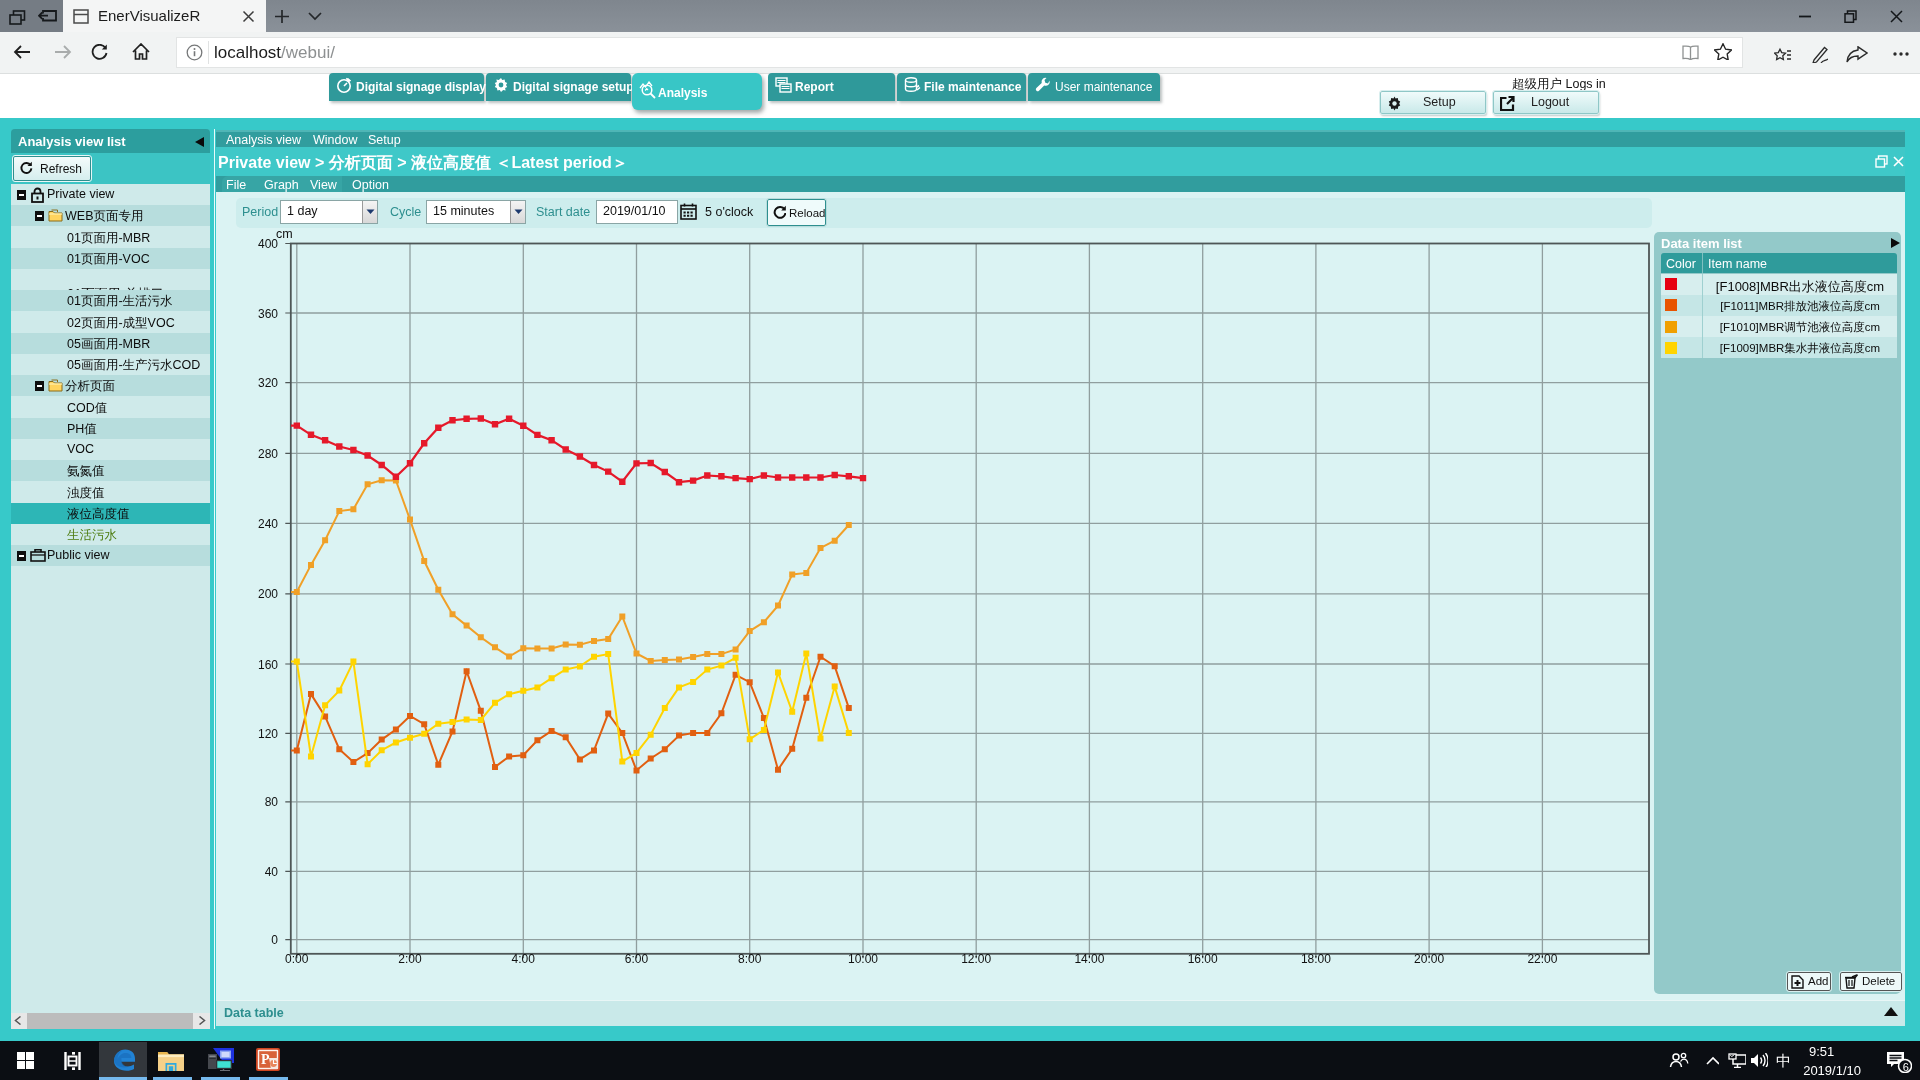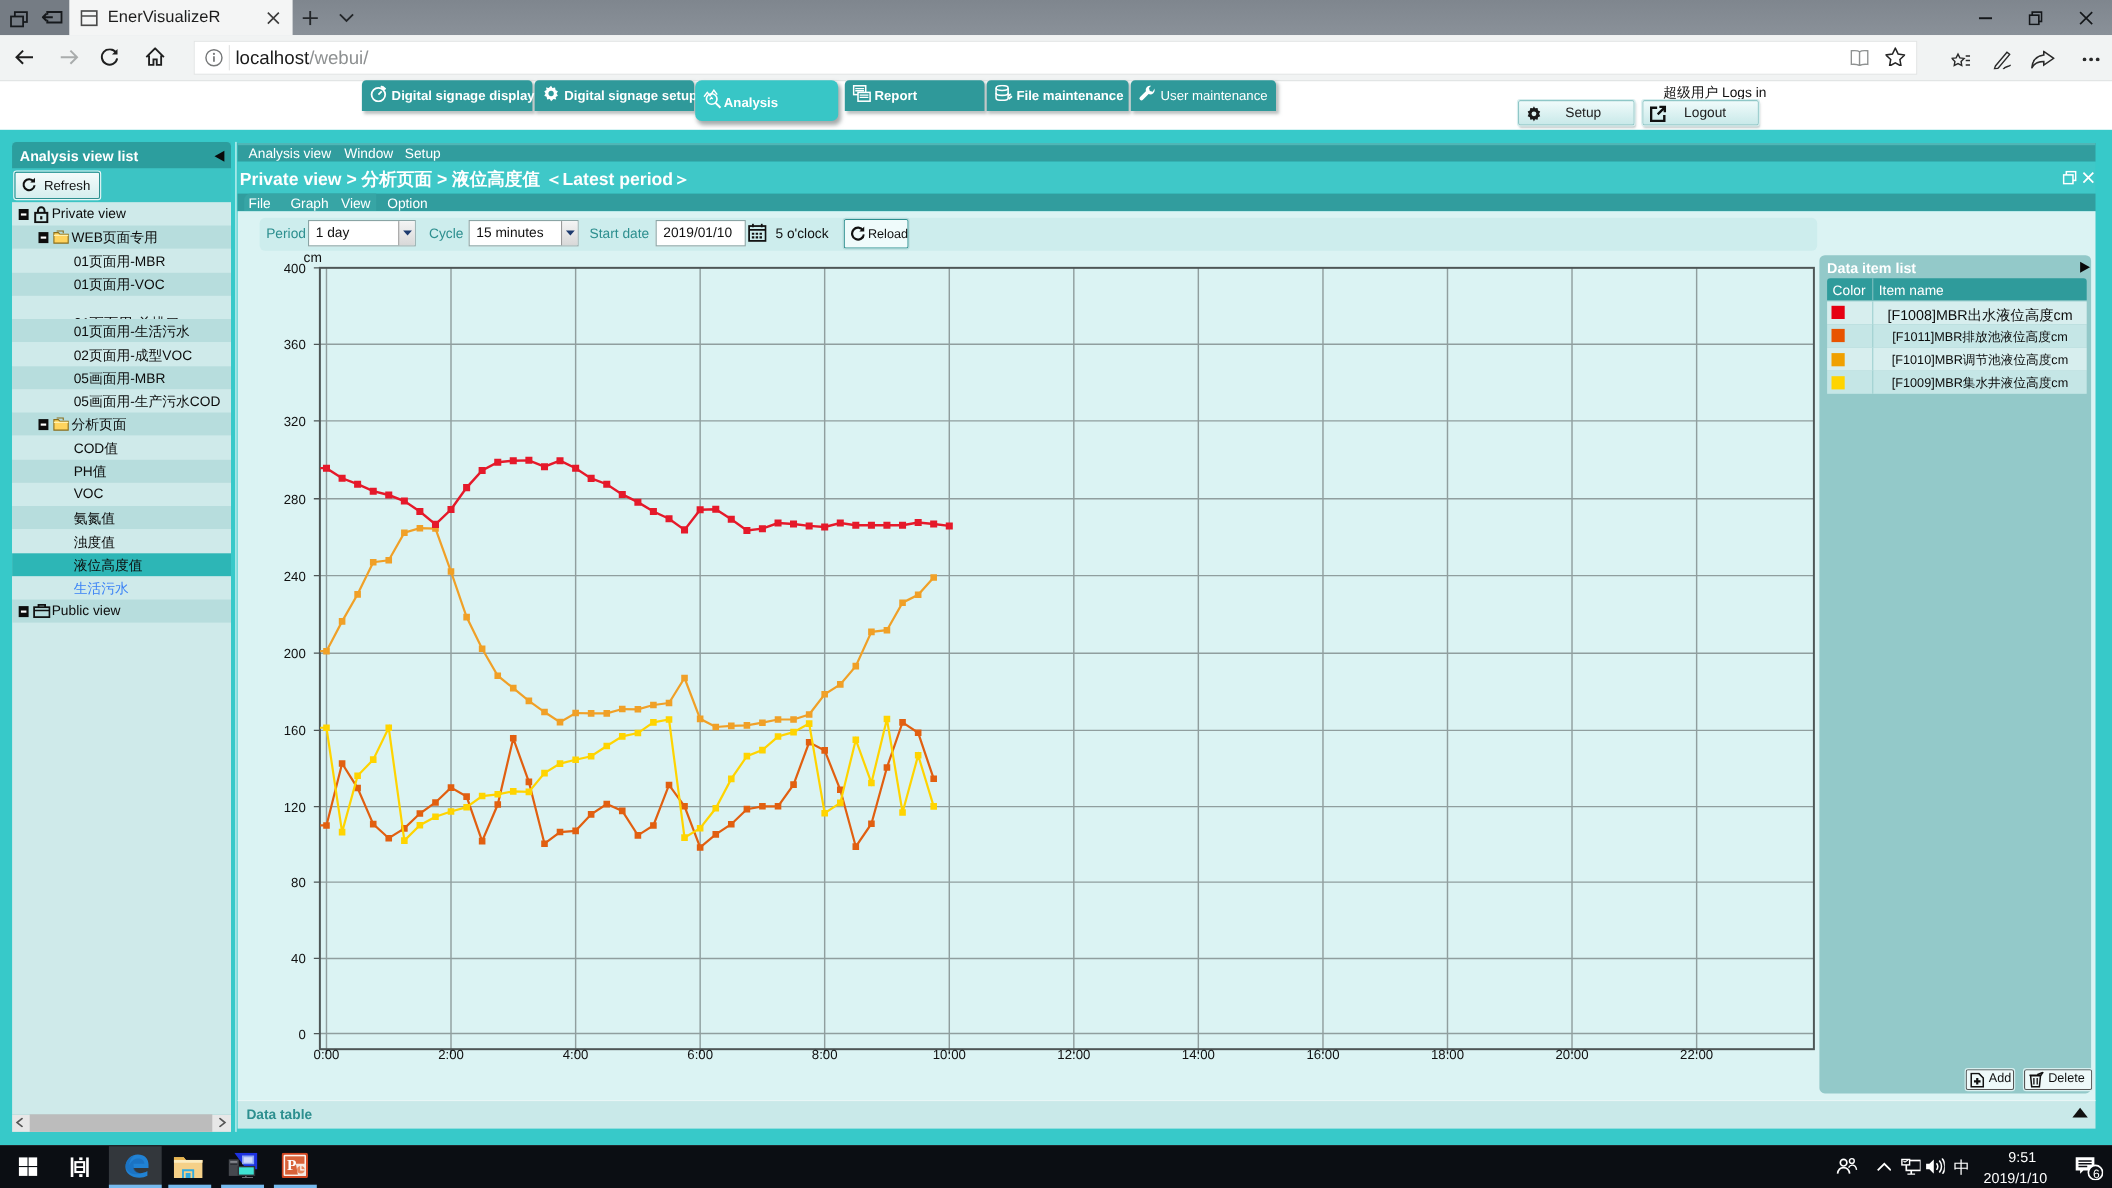--- a/index.html
+++ b/index.html
@@ -293,21 +293,21 @@
 <div class="abs" style="left:67px;top:420.8px;font-size:12.5px;color:#0c0c0c">PH值</div>
 <div class="abs" style="left:11px;top:438.9px;width:199px;height:21.2px;background:#cfeaea"></div>
 <div class="abs" style="left:67px;top:442.1px;font-size:12.5px;color:#0c0c0c">VOC</div>
 <div class="abs" style="left:11px;top:460.1px;width:199px;height:21.2px;background:#b7dddd"></div>
 <div class="abs" style="left:67px;top:463.3px;font-size:12.5px;color:#0c0c0c">氨氮值</div>
 <div class="abs" style="left:11px;top:481.4px;width:199px;height:21.2px;background:#cfeaea"></div>
 <div class="abs" style="left:67px;top:484.6px;font-size:12.5px;color:#0c0c0c">浊度值</div>
 <div class="abs" style="left:11px;top:502.6px;width:199px;height:21.2px;background:#2db6b6"></div>
 <div class="abs" style="left:67px;top:505.8px;font-size:12.5px;color:#0c0c0c">液位高度值</div>
 <div class="abs" style="left:11px;top:523.8px;width:199px;height:21.2px;background:#cfeaea"></div>
-<div class="abs" style="left:67px;top:527.0px;font-size:12.5px;color:#3b82f6">生活污水</div>
+<div class="abs" style="left:67px;top:527.0px;font-size:12.5px;color:#4d7c0f">生活污水</div>
 <div class="abs" style="left:11px;top:545.1px;width:199px;height:21.2px;background:#b7dddd"></div>
 <div class="abs" style="left:16.5px;top:551.1px;width:9.5px;height:9.5px;background:#0d0d0d"></div>
 <div class="abs" style="left:18.5px;top:555.0px;width:5.5px;height:1.8px;background:#fff"></div>
 <svg style="position:absolute;left:30px;top:548.4799999999999px" width="16" height="14" viewBox="0 0 16 14">
     <rect x="1" y="4" width="14" height="9" fill="none" stroke="#111" stroke-width="1.6"></rect>
     <path d="M5 4V1.8h6V4" fill="none" stroke="#111" stroke-width="1.6"></path>
     <path d="M1 7h14" stroke="#111" stroke-width="1.3"></path>
   </svg>
 <div class="abs" style="left:47px;top:548.3px;font-size:12.5px;color:#0c0c0c">Public view</div>
 <div class="abs" style="left:11px;top:1012.6px;width:199px;height:16px;background:#e7e7e7"></div>
@@ -418,19 +418,19 @@
     <rect x="5" y="2" width="13" height="9" fill="none" stroke="#fff" stroke-width="1.5"></rect>
     <path d="M9.5 11v3M6 14.5h7" stroke="#fff" stroke-width="1.5"></path>
     <rect x="1" y="1" width="7" height="5" fill="#0b0e13" stroke="#fff" stroke-width="1.3"></rect>
     <path d="M2.3 2.3l1.5 1.2 2.7-2" stroke="#fff" stroke-width="1" fill="none"></path>
   </svg>
 <svg style="position:absolute;left:1750px;top:1053px" width="18" height="14" viewBox="0 0 18 14">
     <path d="M1 5v5h3l4 4V1L4 5z" fill="#fff"></path>
     <path d="M10.5 4.5a5 5 0 0 1 0 6M13 2a8.5 8.5 0 0 1 0 11M15.5 0a12 12 0 0 1 0 15" stroke="#fff" stroke-width="1.4" fill="none"></path>
   </svg>
 <div class="abs" style="left:1776px;top:1052px;font-size:15px;color:#fff">中</div>
-<div class="abs" style="left:1809px;top:1044px;width:42px;text-align:right;font-size:13px;color:#fff">9:51</div>
+<div class="abs" style="left:1809px;top:1044px;width:42px;text-align:left;font-size:13px;color:#fff">9:51</div>
 <div class="abs" style="left:1801px;top:1063px;width:60px;text-align:right;font-size:13px;color:#fff">2019/1/10</div>
 <svg style="position:absolute;left:1886px;top:1051px" width="26" height="22" viewBox="0 0 26 22">
     <path d="M1 1h17v12H8l-3 3v-3H1z" fill="#fff"></path>
     <path d="M3.5 4.5h12M3.5 7h12M3.5 9.5h8" stroke="#0b0e13" stroke-width="1.3"></path>
     <circle cx="19" cy="15" r="6.5" fill="#0b0e13" stroke="#fff" stroke-width="1.5"></circle>
     <text x="16.8" y="19.5" font-size="11" fill="#fff" font-family="Liberation Sans">6</text>
   </svg>
 </body></html>

